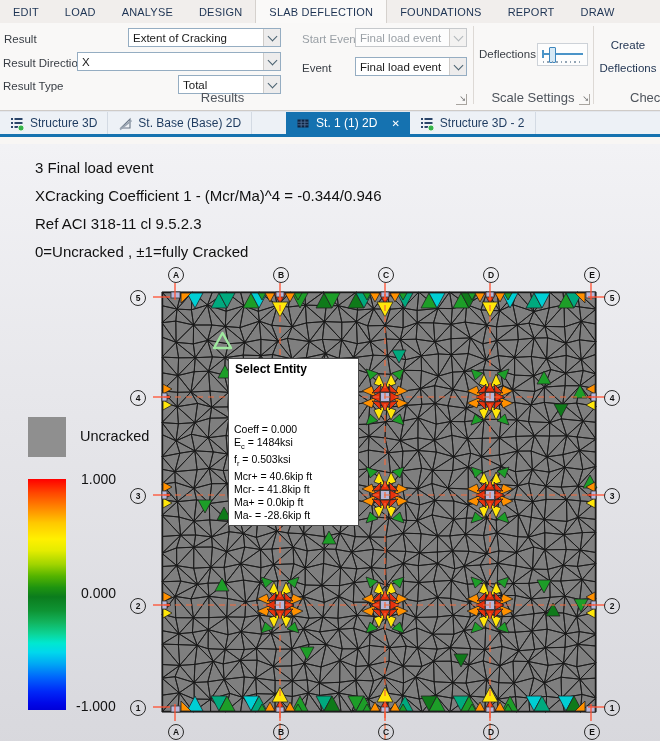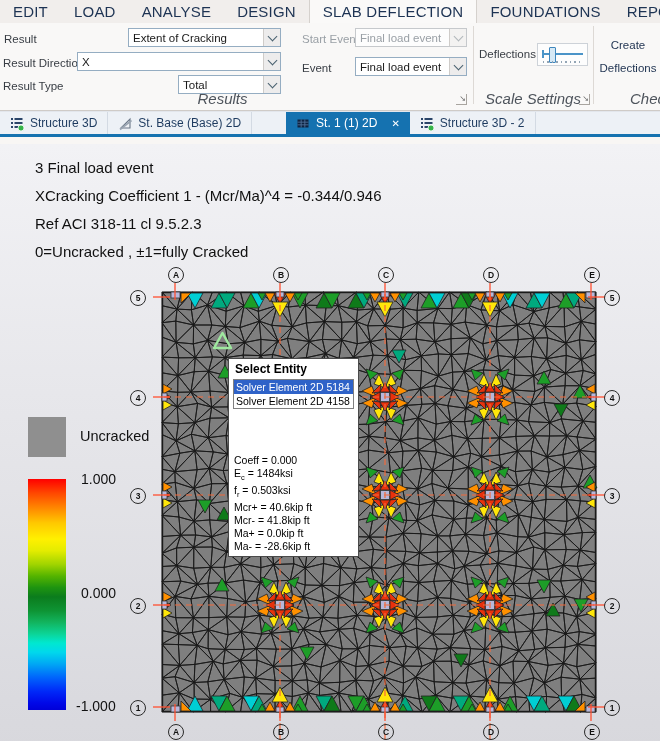--- a/index.html
+++ b/index.html
@@ -1,34 +1,34 @@
 <!DOCTYPE html>
 <html><head>
 <meta charset="utf-8">
 <style>
   html,body{margin:0;padding:0;}
   body{width:660px;height:741px;position:relative;overflow:hidden;
        font-family:"Liberation Sans","DejaVu Sans",sans-serif;background:#f8f6f4;}
   
   .ribbon{position:absolute;left:0;top:0;width:660px;height:110px;background:#f9f8f7;border-bottom:1px solid #cfcbc7;}
   .menubar{position:absolute;left:0;top:0;width:660px;height:23px;background:#f1eeec;display:flex;}
-  .mtab{padding:0 13px;display:flex;align-items:center;font-size:15px;color:#1d3353;letter-spacing:.2px;white-space:nowrap;cursor:default;}
+  .mtab{padding:0 13px;display:flex;align-items:center;font-size:11px;color:#1d3353;letter-spacing:.2px;white-space:nowrap;cursor:default;}
   .mtab.act{background:#faf9f8;border-left:1px solid #d5d1cd;border-right:1px solid #d5d1cd;}
   .rcontent{position:absolute;left:0;top:23px;width:660px;height:87px;}
   .rlbl{position:absolute;font-size:11.5px;color:#383d44;white-space:nowrap;}
   .rlbl.dis{color:#9aa0a6;}
   .combo{position:absolute;height:19px;background:#fff;border:1px solid #95adc2;display:flex;align-items:stretch;box-sizing:border-box;}
   .combo .cv{flex:1;padding:0 4px;font-size:11.5px;color:#1a1a1a;white-space:nowrap;overflow:hidden;display:flex;align-items:center;}
   .combo .carr{width:16px;background:#edecec;border-left:1px solid #cfccc9;display:flex;align-items:center;justify-content:center;}
   .combo .carr i{width:6px;height:6px;border-left:1.6px solid #49606f;border-bottom:1.6px solid #49606f;transform:rotate(-45deg);margin-top:-3px;}
   .combo.dis{border-color:#c6c9cc;background:#fdfdfd;}
   .combo.dis .cv{color:#9aa0a6;}
   .combo.dis .carr{background:#f3f2f1;}
   .combo.dis .carr i{border-color:#b0b6ba;}
-  .glbl{position:absolute;top:67px;font-size:15px;color:#4e545c;white-space:nowrap;font-style:italic;}
+  .glbl{position:absolute;top:67px;font-size:13px;color:#4e545c;white-space:nowrap;}
   .vsep{position:absolute;top:3px;height:78px;width:1px;background:#ddd9d5;}
   .launch{position:absolute;width:10px;height:10px;border-right:1px solid #a8a49f;border-bottom:1px solid #a8a49f;font-size:8px;color:#6b6b6b;line-height:9px;text-align:right;cursor:default;}
   .slider{position:absolute;left:537px;top:20px;width:51px;height:23px;border:1px solid #cdd2d8;background:#fdfdfd;box-sizing:border-box;}
   .slider .track{position:absolute;left:4px;right:4px;top:9px;height:2px;background:#4b94c8;}
   .slider .endcap{position:absolute;left:4px;top:6px;width:2px;height:8px;background:#4b94c8;}
   .slider .thumb{position:absolute;left:11px;top:3px;width:5px;height:14px;background:#d6e9f6;border:1px solid #3f87bd;border-radius:1px;}
   .slider .ticks{position:absolute;left:5px;top:17px;width:40px;height:2px;background-image:repeating-linear-gradient(90deg,#93a5b5 0 1.5px,transparent 1.5px 4.5px);}
   .bigbtn{position:absolute;left:597px;top:4px;width:62px;height:58px;display:flex;flex-direction:column;align-items:center;justify-content:center;gap:11px;font-size:11.5px;color:#1e3250;cursor:default;}
   .chkclip{overflow:hidden;white-space:nowrap;}
   
@@ -357,24 +357,20 @@
       <line x1="-9" y1="105" x2="8" y2="105" stroke="#ff5030" stroke-width="1.3"></line>
       <line x1="426" y1="105" x2="443" y2="105" stroke="#ff5030" stroke-width="1.3"></line>
       <line x1="-9" y1="5" x2="8" y2="5" stroke="#ff5030" stroke-width="1.3"></line>
       <line x1="426" y1="5" x2="443" y2="5" stroke="#ff5030" stroke-width="1.3"></line>
       <polygon points="52,56 69,56 60.5,41" fill="none" stroke="#9fe89f" stroke-width="2.5" stroke-linejoin="round"></polygon>
     </svg>
   <div></div>
 
   <div class="tip">
     <div class="ttl">Select Entity</div>
-    <div class="list">
-        <div class="item sel">Solver Element 2D 5184</div>
-        <div class="item">Solver Element 2D 4158</div>
-      </div>
     <div class="props">
         <div class="prop"><span>Coeff</span><span> = 0.000</span></div>
         <div class="prop"><span>E</span><sub>c</sub><span> = 1484ksi</span></div>
         <div class="prop"><span>f</span><sub>r</sub><span> = 0.503ksi</span></div>
         <div class="prop"><span>Mcr+</span><span> = 40.6kip ft</span></div>
         <div class="prop"><span>Mcr-</span><span> = 41.8kip ft</span></div>
         <div class="prop"><span>Ma+</span><span> = 0.0kip ft</span></div>
         <div class="prop"><span>Ma-</span><span> = -28.6kip ft</span></div>
       </div>
   </div>

